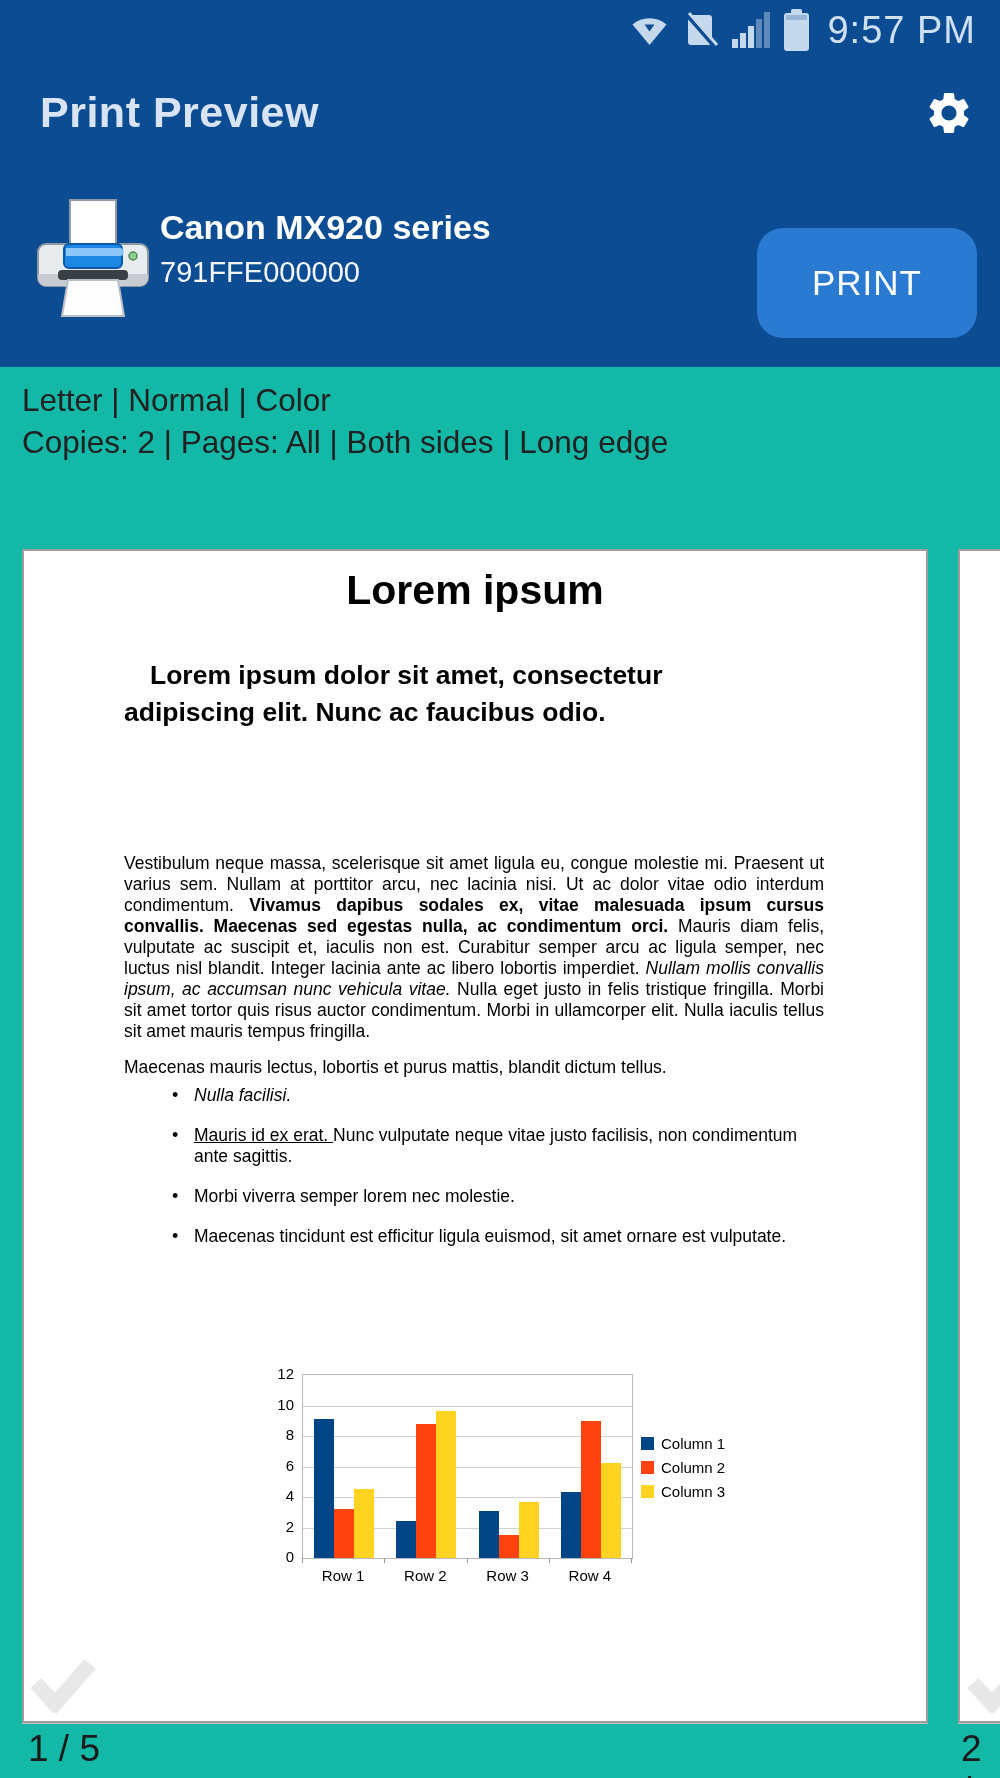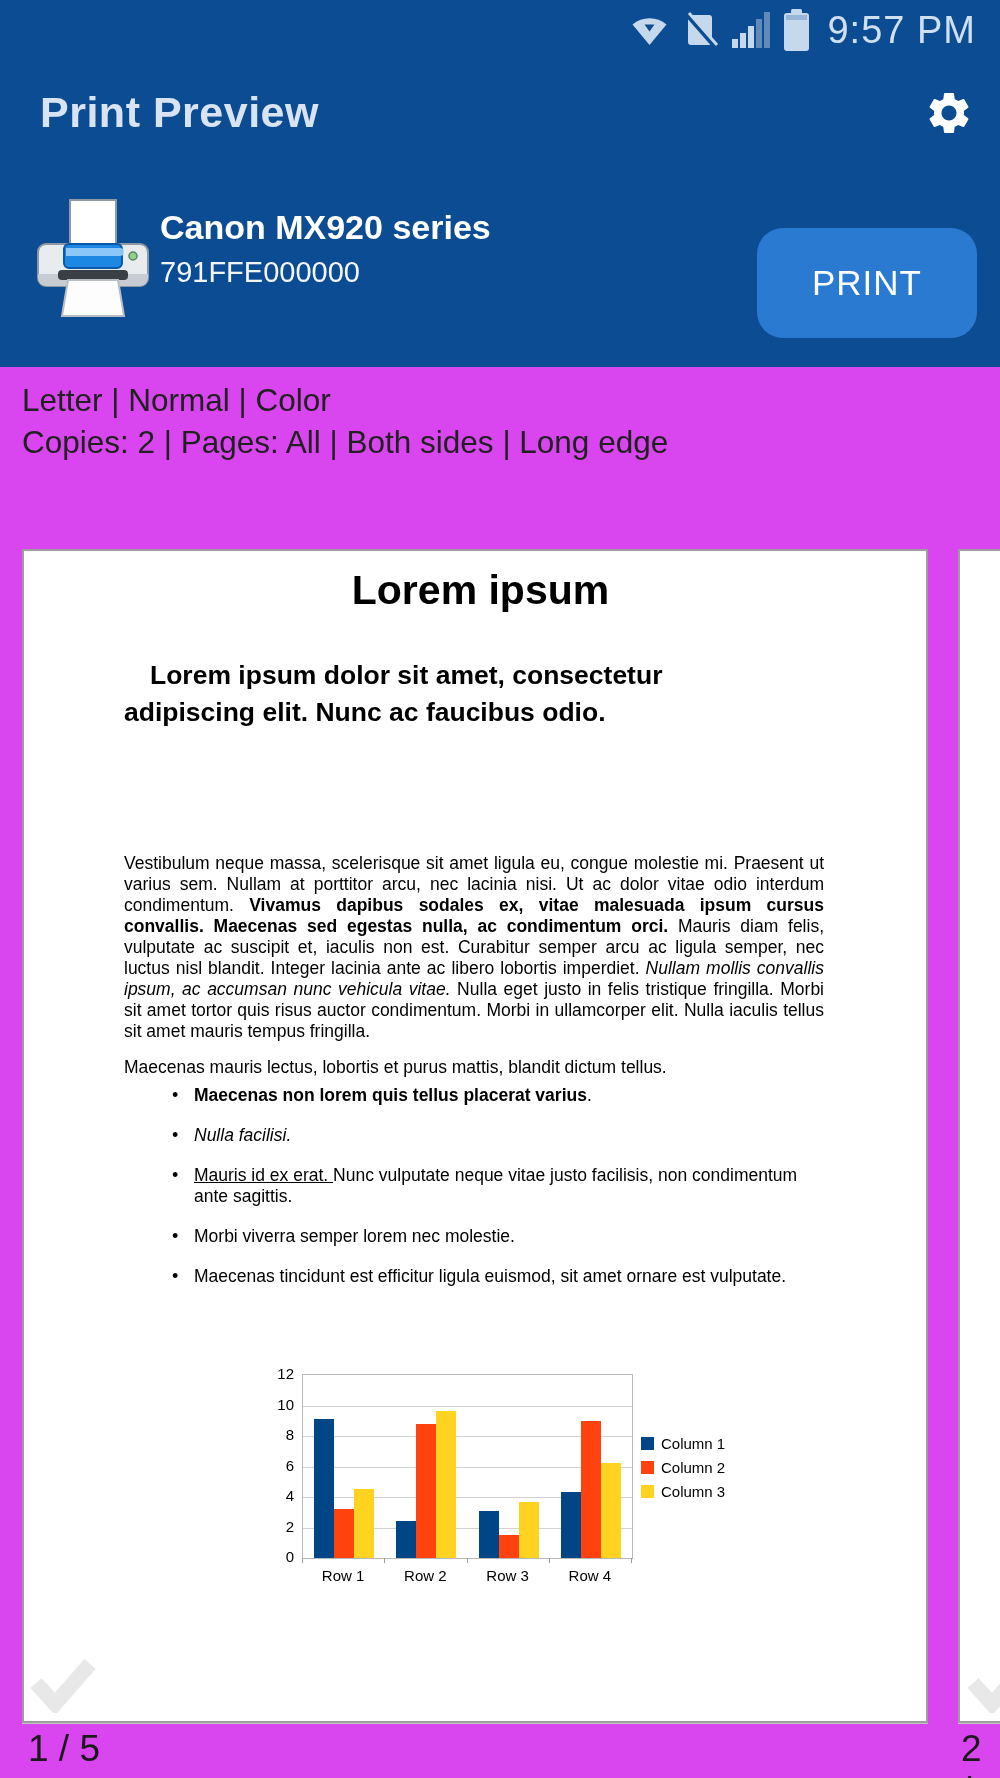--- a/index.html
+++ b/index.html
@@ -1,16 +1,16 @@
 <!DOCTYPE html>
 <html><head>
 <meta charset="utf-8">
 <style>
   html,body{margin:0;padding:0;background:#fafafa;}
-  .app{position:relative;width:1000px;height:1778px;overflow:hidden;background:#d946ef;
+  .app{position:relative;width:1000px;height:1778px;overflow:hidden;background:#14b8a6;
        font-family:"Liberation Sans",sans-serif;}
 
   
   .header{position:absolute;left:0;top:0;width:1000px;height:367px;background:#0c4c93;}
   .status-bar{position:absolute;left:0;top:0;width:1000px;height:60px;display:flex;
               align-items:center;justify-content:flex-end;gap:13px;box-sizing:border-box;padding-right:24px;}
   .status-bar svg{display:block;}
   .clock{color:#cfe0f2;font-size:38px;letter-spacing:1px;margin-left:4px;}
   .app-title{position:absolute;left:40px;top:88px;color:#d8e3f3;font-size:43px;font-weight:600;letter-spacing:.5px;}
   .gear-btn{position:absolute;right:26px;top:88px;width:50px;height:50px;border:none;background:transparent;padding:0;cursor:pointer;}
@@ -22,21 +22,21 @@
              font-family:"Liberation Sans",sans-serif;cursor:pointer;}
 
   
   .settings{position:absolute;left:22px;top:379px;color:#212121;font-size:31.5px;line-height:42px;}
 
   
   .page{position:absolute;top:549px;background:#ffffff;border:2px solid #9d9d9d;box-sizing:border-box;
         box-shadow:0 1px 0 #c2c2c2;overflow:hidden;}
   .page1{left:22px;width:906px;height:1174px;}
   .page2{left:958px;width:46px;height:1174px;}
-  .doc{position:relative;width:100%;height:100%;color:#000;padding-left:11px;}
+  .doc{position:relative;width:100%;height:100%;color:#000;}
   .doc-title{position:absolute;left:0;top:16px;width:100%;text-align:center;font-size:41px;font-weight:700;}
   .doc-heading{position:absolute;left:100px;top:106px;width:620px;font-size:26.5px;font-weight:700;
                line-height:37px;text-indent:26px;}
   .doc-para{position:absolute;left:100px;width:700px;font-size:17.5px;line-height:21px;text-align:justify;}
   .para1{top:302px;}
   .para2{top:506px;text-align:left;}
   .doc-list{position:absolute;left:146px;top:534px;width:656px;margin:0;padding:0;list-style:none;
             font-size:17.5px;line-height:21px;}
   .doc-list li{position:relative;padding-left:24px;margin-bottom:19px;}
   .doc-list li::before{content:"\2022";position:absolute;left:2px;top:0;font-size:18px;}
@@ -135,21 +135,20 @@
     <div>Copies: 2 | Pages: All | Both sides | Long edge</div>
   </div>
 
   <div class="page page1">
     <div class="doc">
       <div class="doc-title">Lorem ipsum</div>
       <div class="doc-heading">Lorem ipsum dolor sit amet, consectetur adipiscing elit. Nunc ac faucibus odio.</div>
       <div class="doc-para para1"><span>Vestibulum neque massa, scelerisque sit amet ligula eu, congue molestie mi. Praesent ut varius sem. Nullam at porttitor arcu, nec lacinia nisi. Ut ac dolor vitae odio interdum condimentum. </span><span class="seg-bold">Vivamus dapibus sodales ex, vitae malesuada ipsum cursus convallis. Maecenas sed egestas nulla, ac condimentum orci.</span><span> Mauris diam felis, vulputate ac suscipit et, iaculis non est. Curabitur semper arcu ac ligula semper, nec luctus nisl blandit. Integer lacinia ante ac libero lobortis imperdiet. </span><span class="seg-italic">Nullam mollis convallis ipsum, ac accumsan nunc vehicula vitae.</span><span> Nulla eget justo in felis tristique fringilla. Morbi sit amet tortor quis risus auctor condimentum. Morbi in ullamcorper elit. Nulla iaculis tellus sit amet mauris tempus fringilla.</span></div>
       <div class="doc-para para2">Maecenas mauris lectus, lobortis et purus mattis, blandit dictum tellus.</div>
       <ul class="doc-list">
-          <li><span class="seg-bold">Maecenas non lorem quis tellus placerat varius</span><span>.</span></li>
           <li><span class="seg-italic">Nulla facilisi.</span></li>
           <li><span class="seg-underline">Mauris id ex erat. </span><span>Nunc vulputate neque vitae justo facilisis, non condimentum ante sagittis.</span></li>
           <li><span>Morbi viverra semper lorem nec molestie.</span></li>
           <li><span>Maecenas tincidunt est efficitur ligula euismod, sit amet ornare est vulputate.</span></li>
         </ul>
 
       <div class="chart">
         <div class="chart-plot">
             <div class="gridline" style="top: 152.5px;"></div>
             <div class="gridline" style="top: 122px;"></div>

